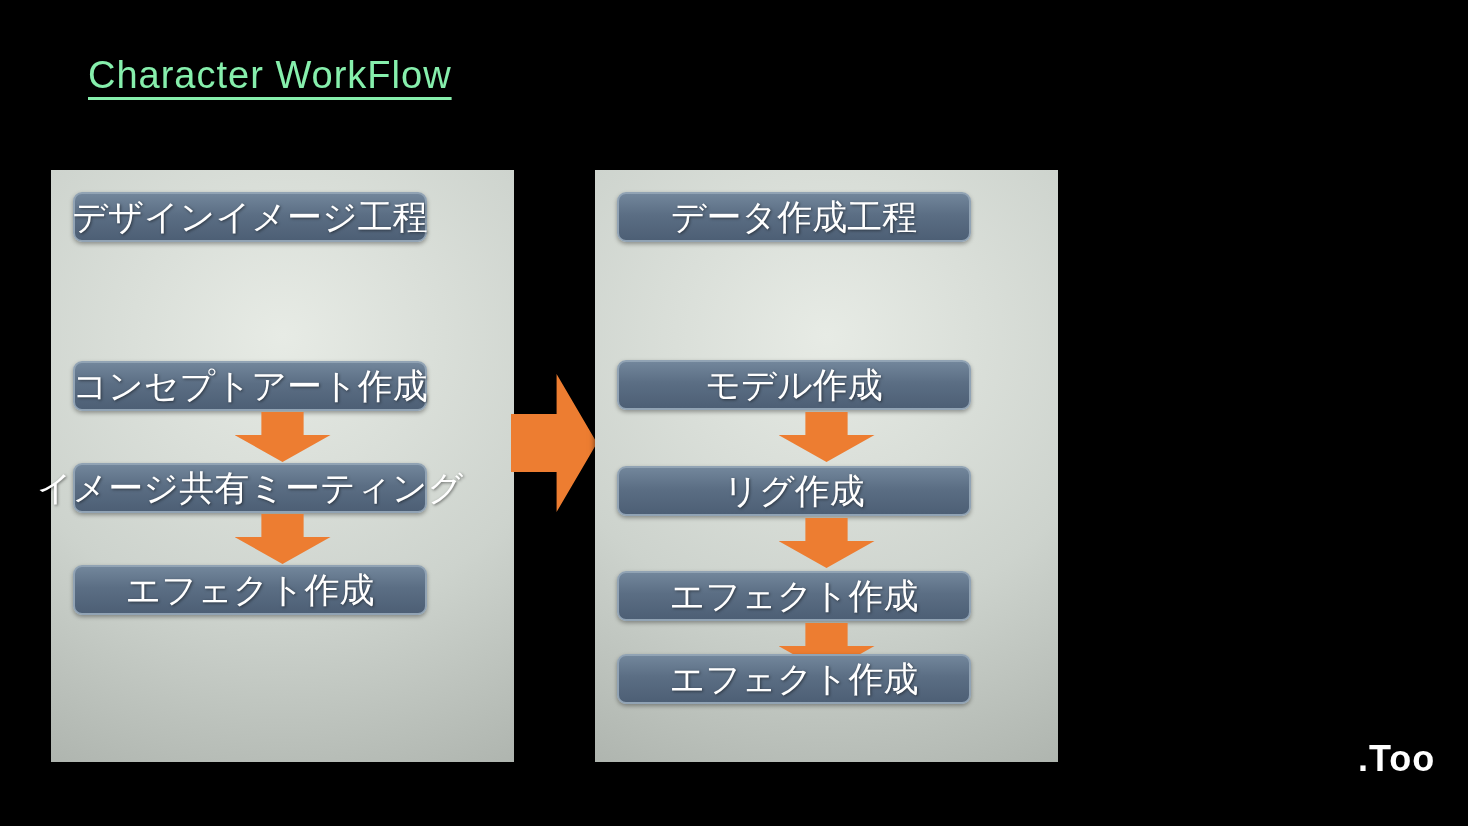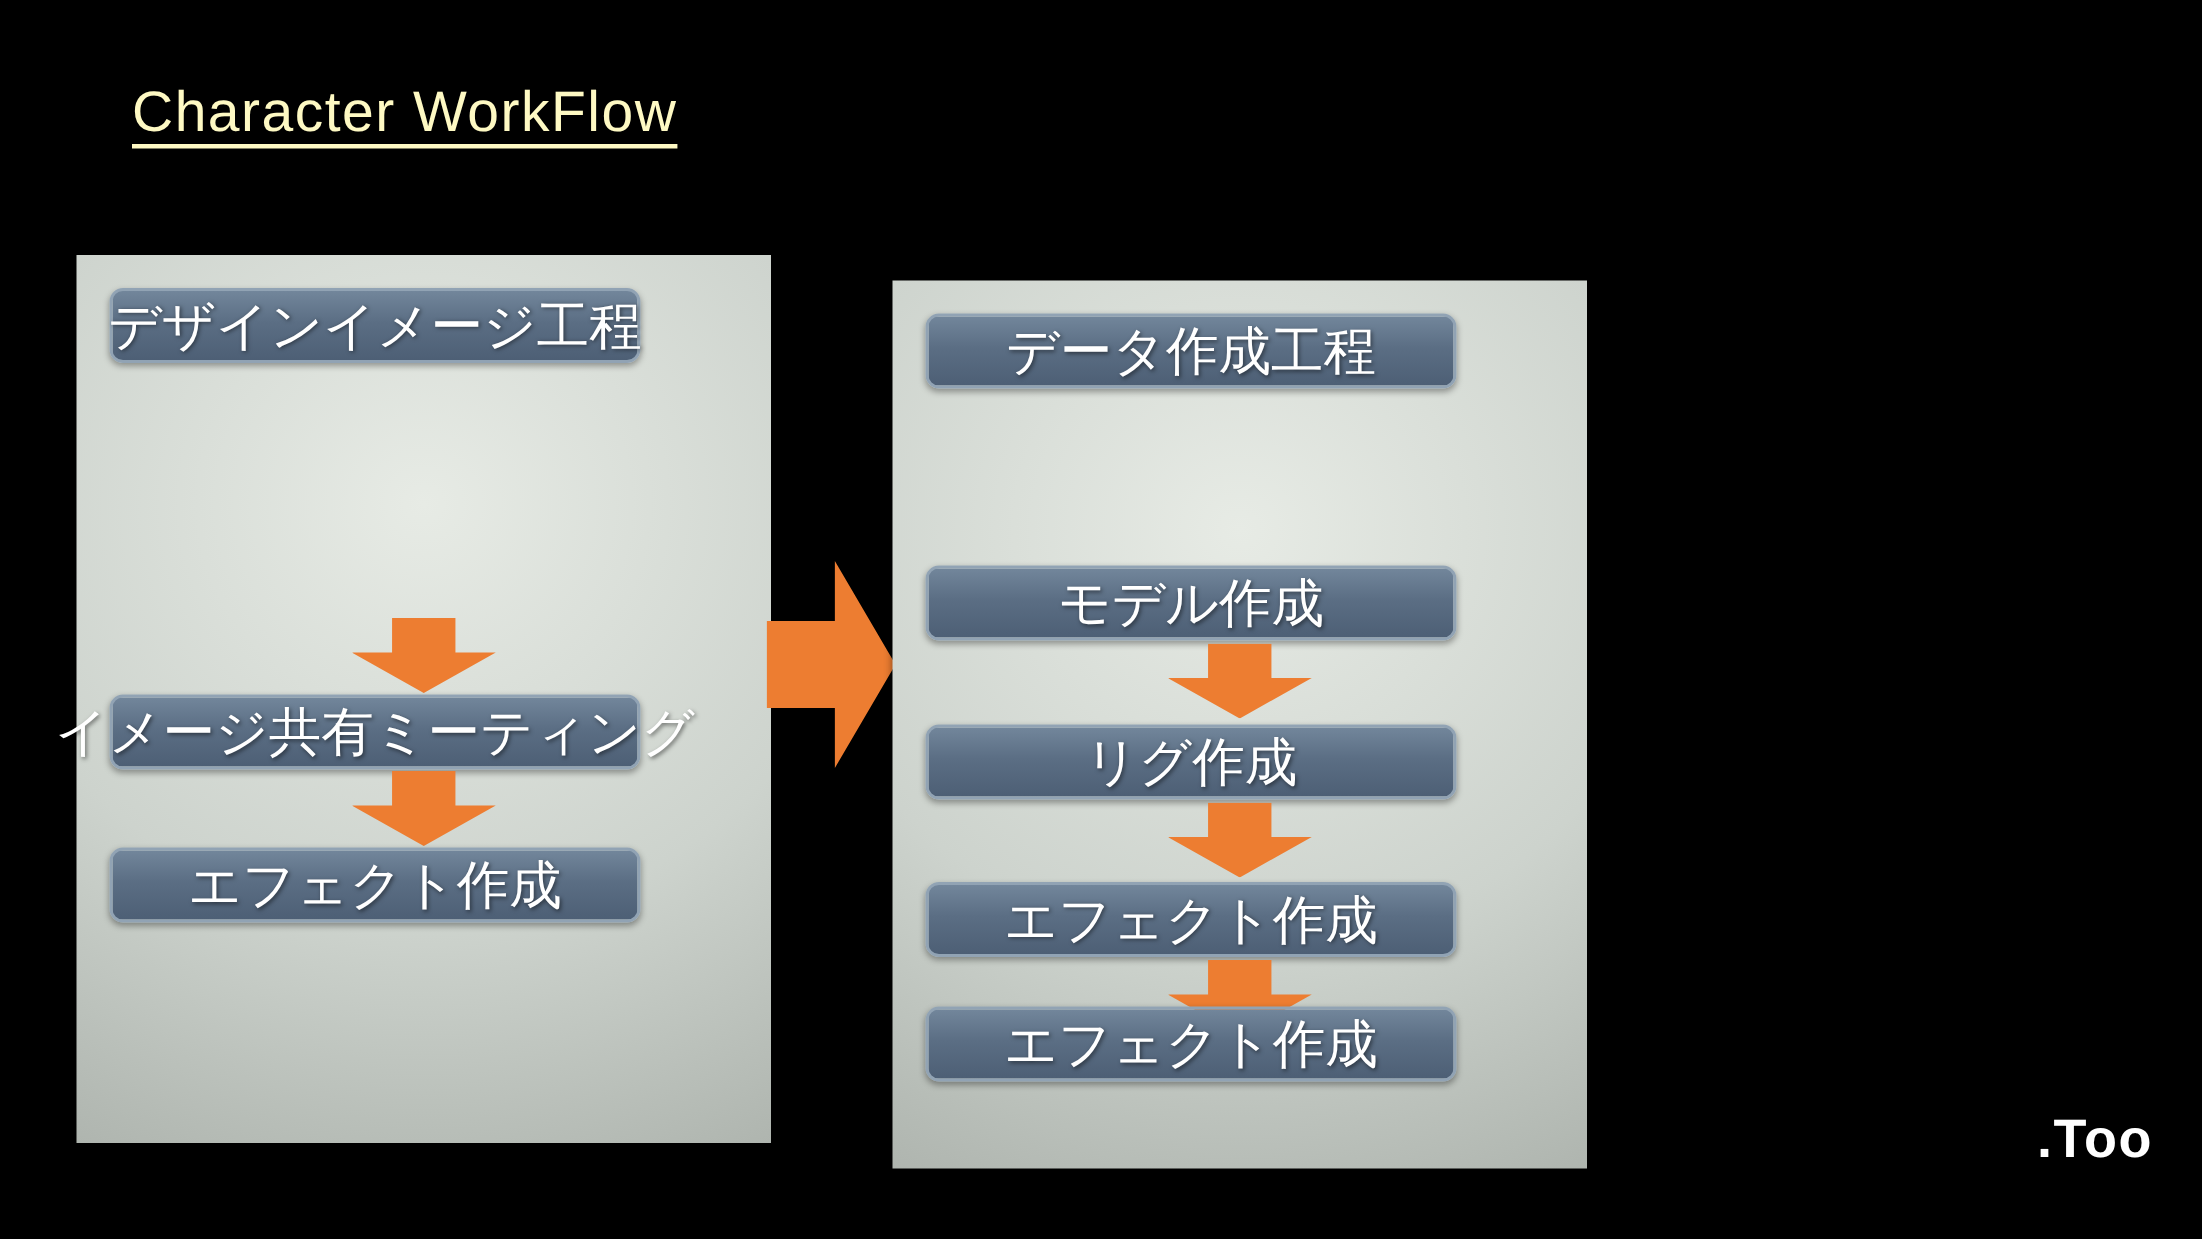--- a/index.html
+++ b/index.html
@@ -4,35 +4,35 @@
 <style>
   * { margin: 0; padding: 0; box-sizing: border-box; }
   html, body { background: #000; }
   body {
     width: 1468px; height: 826px;
     position: relative; overflow: hidden;
     font-family: "Liberation Sans", sans-serif;
   }
   .title {
     position: absolute; left: 88px; top: 54px;
-    color: #fef9c3; font-size: 38px; font-weight: 500;
+    color: #86efac; font-size: 38px; font-weight: 500;
     letter-spacing: 1px;
     text-decoration: underline;
     text-underline-offset: 9px;
     text-decoration-thickness: 3px;
   }
   .panel {
     position: absolute; top: 170px;
     width: 463px; height: 592px;
     background: radial-gradient(ellipse 130% 95% at 50% 28%,
                 #e7ebe5 0%, #cdd3cd 50%, #a2a8a2 100%);
     box-shadow: 0 0 6px rgba(0,0,0,0.6);
   }
   .panel-left { left: 51px; }
-  .panel-right { left: 595px; margin-top: 17px; }
+  .panel-right { left: 595px; }
   .box {
     position: absolute; left: 22px;
     width: 354px; height: 50px;
     border-radius: 9px;
     background: linear-gradient(180deg, #72869b 0%, #5b6e84 45%, #4d5f75 100%);
     border: 2px solid #91a3b4;
     color: #ffffff; font-size: 35px;
     display: flex; align-items: center; justify-content: center;
     text-shadow: 1px 1px 3px rgba(0,0,0,0.5);
     box-shadow: 0 2px 4px rgba(0,0,0,0.35);
@@ -61,20 +61,21 @@
   }
 </style>
 </head>
 <body>
 
 <h1 class="title">Character WorkFlow</h1>
 
 <div class="panel panel-left">
   <div class="box" style="top:22px">デザインイメージ工程</div>
 
+  <div class="box" style="top:191px">コンセプトアート作成</div>
 
   <div class="down-arrow" style="top:242px"></div>
 
   <div class="box" style="top:293px">イメージ共有ミーティング</div>
 
   <div class="down-arrow" style="top:344px"></div>
 
   <div class="box" style="top:395px">エフェクト作成</div>
 </div>
 

